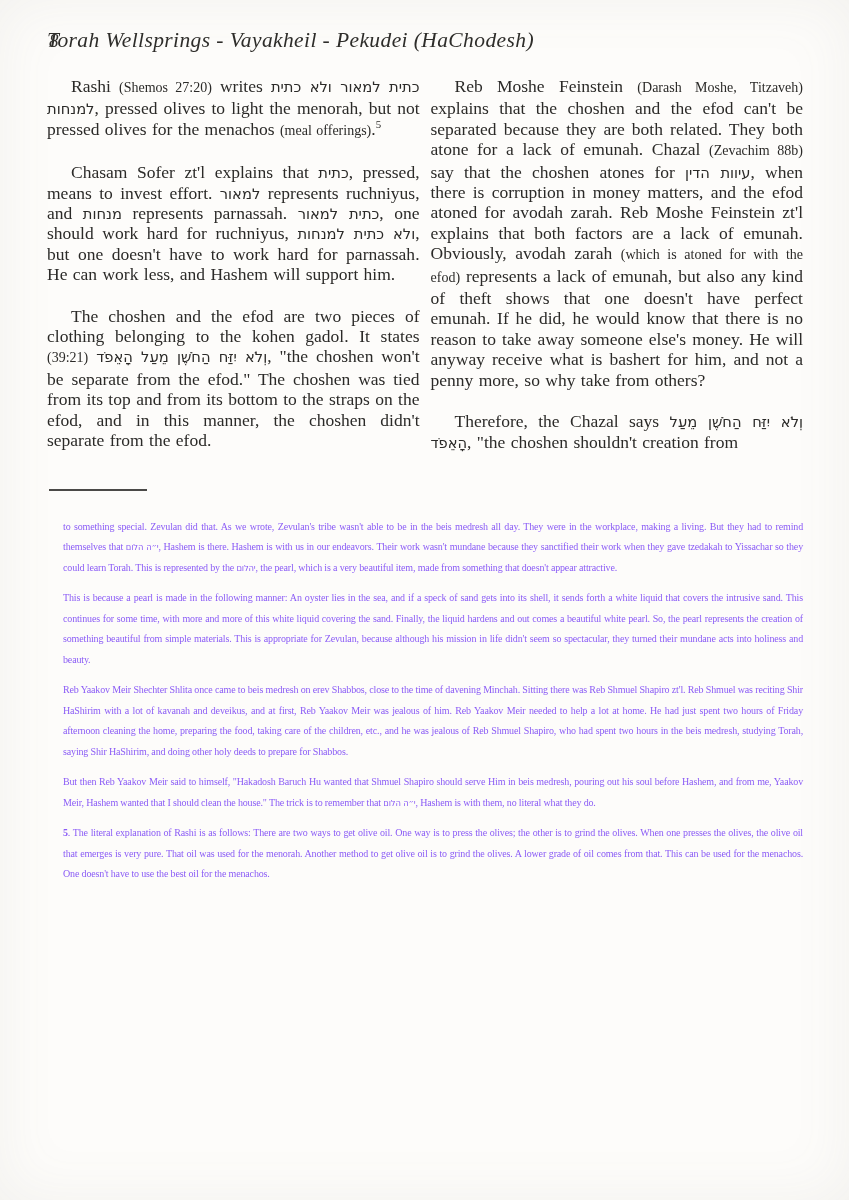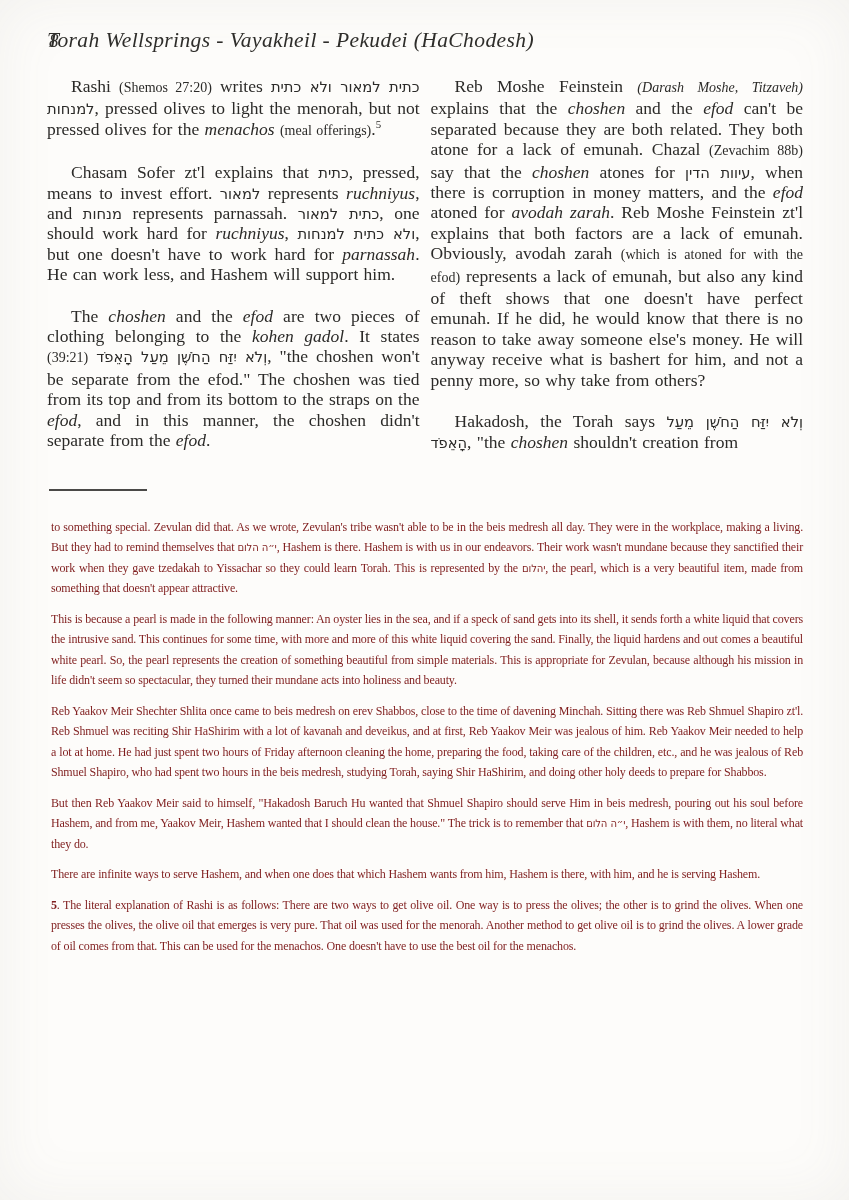--- a/index.html
+++ b/index.html
@@ -47,28 +47,28 @@
     text-indent:24px;
     word-spacing:1px;
   }
   .fn-sep{
     width:98px;
     border-top:2px solid #4a4947;
     margin:16px 0 26px 2px;
     height:0;
   }
   .footnotes .fp{
-    margin:0 0 10px 4px;
-    font-size:12px;
+    margin:0 0 10px 16px;
+    font-size:10px;
     line-height:20.5px;
     letter-spacing:-0.15px;
     text-align:justify;
-    color:#7f1d1d;
+    color:#8b5cf6;
   }
-  .run-i{font-style:italic;}
+  .run-i{}
   .run-b{font-weight:bold;}
   .run-sm{font-size:0.8em;}
   .run-sup{font-size:0.62em;vertical-align:super;line-height:0;}
   .run-he{
     font-family:"DejaVu Sans","DejaVu Serif",sans-serif;
     font-size:0.84em;
     line-height:1;
   }
 </style>
 </head>
@@ -82,28 +82,27 @@
   </header>
 
   <main class="columns">
     <section class="col">
       <p class="mp"><span>Rashi </span><span class="run-sm">(Shemos 27:20)</span><span> writes </span><span class="run-he">כתית למאור ולא כתית למנחות</span><span>, pressed olives to light the menorah, but not pressed olives for the </span><span class="run-i">menachos</span><span> </span><span class="run-sm">(meal offerings)</span><span>.</span><span class="run-sup">5</span></p>
       <p class="mp"><span>Chasam Sofer zt'l explains that </span><span class="run-he">כתית</span><span>, pressed, means to invest effort. </span><span class="run-he">למאור</span><span> represents </span><span class="run-i">ruchniyus</span><span>, and </span><span class="run-he">מנחות</span><span> represents parnassah. </span><span class="run-he">כתית למאור</span><span>, one should work hard for </span><span class="run-i">ruchniyus</span><span>, </span><span class="run-he">ולא כתית למנחות</span><span>, but one doesn't have to work hard for </span><span class="run-i">parnassah</span><span>. He can work less, and Hashem will support him.</span></p>
       <p class="mp"><span>The </span><span class="run-i">choshen</span><span> and the </span><span class="run-i">efod</span><span> are two pieces of clothing belonging to the </span><span class="run-i">kohen gadol</span><span>. It states </span><span class="run-sm">(39:21)</span><span> </span><span class="run-he">וְלֹא יִזַּח הַחֹשֶׁן מֵעַל הָאֵפֹד</span><span>, "the choshen won't be separate from the efod." The choshen was tied from its top and from its bottom to the straps on the </span><span class="run-i">efod</span><span>, and in this manner, the choshen didn't separate from the </span><span class="run-i">efod</span><span>.</span></p>
     </section>
     <section class="col">
       <p class="mp"><span>Reb Moshe Feinstein </span><span class="run-sm run-i">(Darash Moshe, Titzaveh)</span><span> explains that the </span><span class="run-i">choshen</span><span> and the </span><span class="run-i">efod</span><span> can't be separated because they are both related. They both atone for a lack of emunah. Chazal </span><span class="run-sm">(Zevachim 88b)</span><span> say that the </span><span class="run-i">choshen</span><span> atones for </span><span class="run-he">עיוות הדין</span><span>, when there is corruption in money matters, and the </span><span class="run-i">efod</span><span> atoned for </span><span class="run-i">avodah zarah</span><span>. Reb Moshe Feinstein zt'l explains that both factors are a lack of emunah. Obviously, avodah zarah </span><span class="run-sm">(which is atoned for with the efod)</span><span> represents a lack of emunah, but also any kind of theft shows that one doesn't have perfect emunah. If he did, he would know that there is no reason to take away someone else's money. He will anyway receive what is bashert for him, and not a penny more, so why take from others?</span></p>
-      <p class="mp"><span>Hakadosh, the Torah says </span><span class="run-he">וְלֹא יִזַּח הַחֹשֶׁן מֵעַל הָאֵפֹד</span><span>, "the </span><span class="run-i">choshen</span><span> shouldn't creation from</span></p>
+      <p class="mp"><span>Therefore, the Chazal says </span><span class="run-he">וְלֹא יִזַּח הַחֹשֶׁן מֵעַל הָאֵפֹד</span><span>, "the </span><span class="run-i">choshen</span><span> shouldn't creation from</span></p>
     </section>
   </main>
 
   <div class="fn-sep"></div>
 
   <section class="footnotes">
     <p class="fp"><span>to something special. Zevulan did that. As we wrote, Zevulan's tribe wasn't able to be in the beis medresh all day. They were in the workplace, making a living. But they had to remind themselves that </span><span class="run-he">י״ה הלום</span><span>, Hashem is there. Hashem is with us in our endeavors. Their work wasn't mundane because they sanctified their work when they gave tzedakah to Yissachar so they could learn Torah. This is represented by the </span><span class="run-he">יהלום</span><span>, the pearl, which is a very beautiful item, made from something that doesn't appear attractive.</span></p>
     <p class="fp"><span>This is because a pearl is made in the following manner: An oyster lies in the sea, and if a speck of sand gets into its shell, it sends forth a white liquid that covers the intrusive sand. This continues for some time, with more and more of this white liquid covering the sand. Finally, the liquid hardens and out comes a beautiful white pearl. So, the pearl represents the creation of something beautiful from simple materials. This is appropriate for Zevulan, because although his mission in life didn't seem so spectacular, they turned their mundane acts into holiness and beauty.</span></p>
     <p class="fp"><span>Reb Yaakov Meir Shechter Shlita once came to beis medresh on erev Shabbos, close to the time of davening Minchah. Sitting there was Reb Shmuel Shapiro zt'l. Reb Shmuel was reciting Shir HaShirim with a lot of kavanah and deveikus, and at first, Reb Yaakov Meir was jealous of him. Reb Yaakov Meir needed to help a lot at home. He had just spent two hours of Friday afternoon cleaning the home, preparing the food, taking care of the children, etc., and he was jealous of Reb Shmuel Shapiro, who had spent two hours in the beis medresh, studying Torah, saying Shir HaShirim, and doing other holy deeds to prepare for Shabbos.</span></p>
     <p class="fp"><span>But then Reb Yaakov Meir said to himself, "Hakadosh Baruch Hu wanted that Shmuel Shapiro should serve Him in beis medresh, pouring out his soul before Hashem, and from me, Yaakov Meir, Hashem wanted that I should clean the house." The trick is to remember that </span><span class="run-he">י״ה הלום</span><span>, Hashem is with them, no literal what they do.</span></p>
-    <p class="fp"><span>There are infinite ways to serve Hashem, and when one does that which Hashem wants from him, Hashem is there, with him, and he is serving Hashem.</span></p>
     <p class="fp"><span class="run-b">5</span><span>. The literal explanation of Rashi is as follows: There are two ways to get olive oil. One way is to press the olives; the other is to grind the olives. When one presses the olives, the olive oil that emerges is very pure. That oil was used for the menorah. Another method to get olive oil is to grind the olives. A lower grade of oil comes from that. This can be used for the menachos. One doesn't have to use the best oil for the menachos.</span></p>
   </section>
 
 </div>
 
 </body></html>

